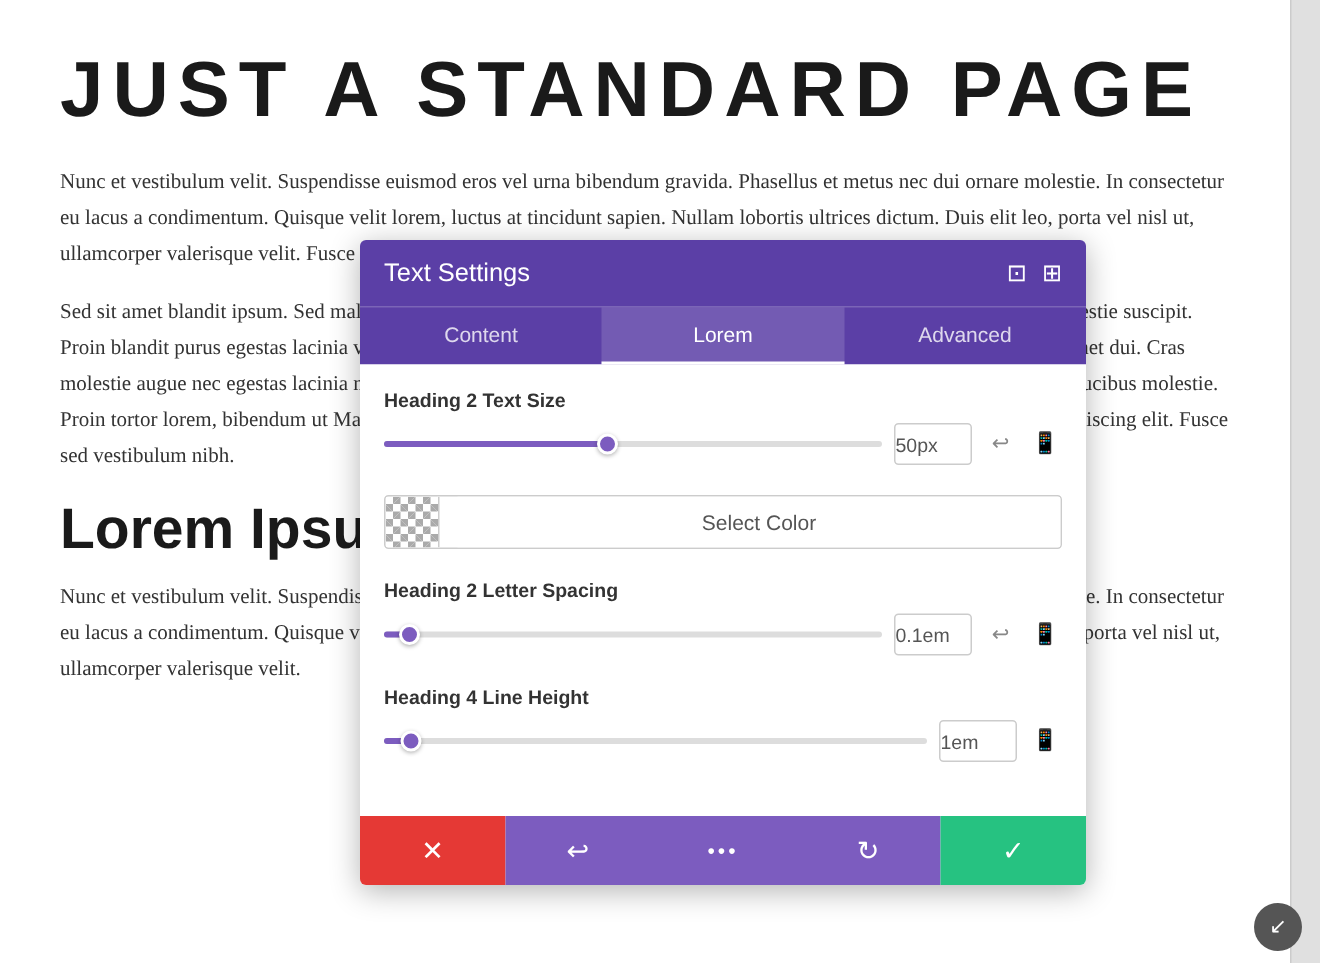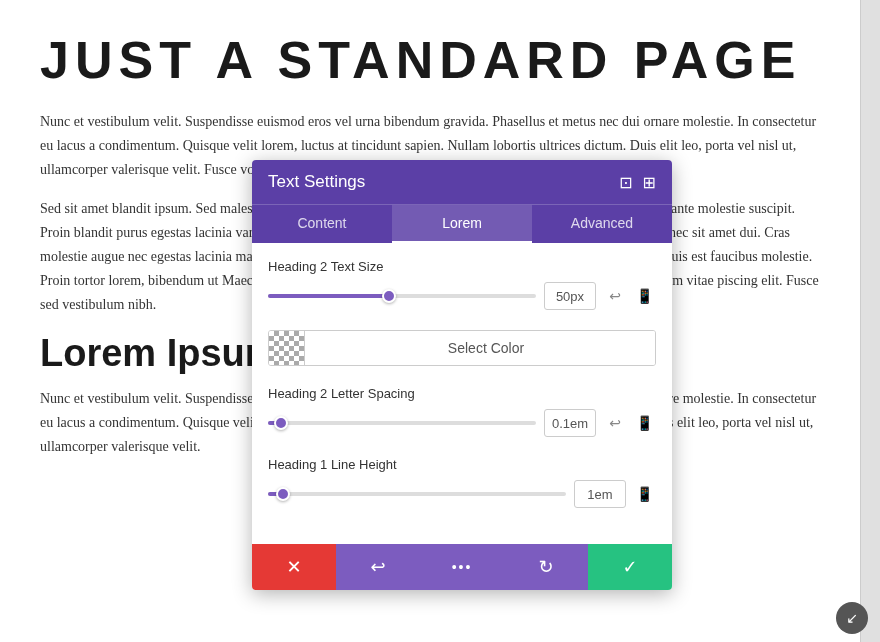--- a/index.html
+++ b/index.html
@@ -34,22 +34,22 @@
       font-weight: 700;
       color: #1a1a1a;
       margin-bottom: 15px;
       font-family: Arial, sans-serif;
     }
 
     
     .panel-overlay {
       position: absolute;
       top: 160px;
-      left: 252px;
-      width: 420px;
+      left: 240px;
+      width: 484px;
       background: #fff;
       border-radius: 4px;
       box-shadow: 0 4px 20px rgba(0,0,0,0.3);
       overflow: hidden;
       z-index: 100;
     }
 
     .panel-header {
       background: #5b3fa6;
       color: #fff;
@@ -98,21 +98,21 @@
       padding: 16px;
       background: #fff;
     }
 
     .setting-row {
       margin-bottom: 20px;
     }
 
     .setting-label {
       font-size: 13px;
-      font-weight: 400;
+      font-weight: 700;
       color: #333;
       margin-bottom: 8px;
       font-family: Arial, sans-serif;
     }
 
     .slider-row {
       display: flex;
       align-items: center;
       gap: 8px;
     }
@@ -144,21 +144,21 @@
       cursor: pointer;
       border: 2px solid #fff;
       box-shadow: 0 1px 3px rgba(0,0,0,0.3);
     }
 
     .slider-value {
       min-width: 52px;
       height: 28px;
       border: 1px solid #ccc;
       border-radius: 3px;
-      text-align: center;
+      text-align: left;
       font-size: 13px;
       line-height: 28px;
       color: #555;
       font-family: Arial, sans-serif;
     }
 
     .slider-icon-btn {
       width: 22px;
       height: 22px;
       cursor: pointer;
@@ -288,21 +288,21 @@
             <div class="slider-fill" style="width:5%;"></div>
             <div class="slider-thumb" style="left:calc(5% - 7px);"></div>
           </div>
           <div class="slider-value">0.1em</div>
           <div class="slider-icon-btn">↩</div>
           <div class="slider-icon-btn">📱</div>
         </div>
       </div>
 
       <div class="setting-row">
-        <div class="setting-label">Heading 1 Line Height</div>
+        <div class="setting-label">Heading 4 Line Height</div>
         <div class="slider-row">
           <div class="slider-track" style="flex:1;">
             <div class="slider-fill" style="width:5%;"></div>
             <div class="slider-thumb" style="left:calc(5% - 7px);"></div>
           </div>
           <div class="slider-value">1em</div>
           <div class="slider-icon-btn">📱</div>
         </div>
       </div>
 

